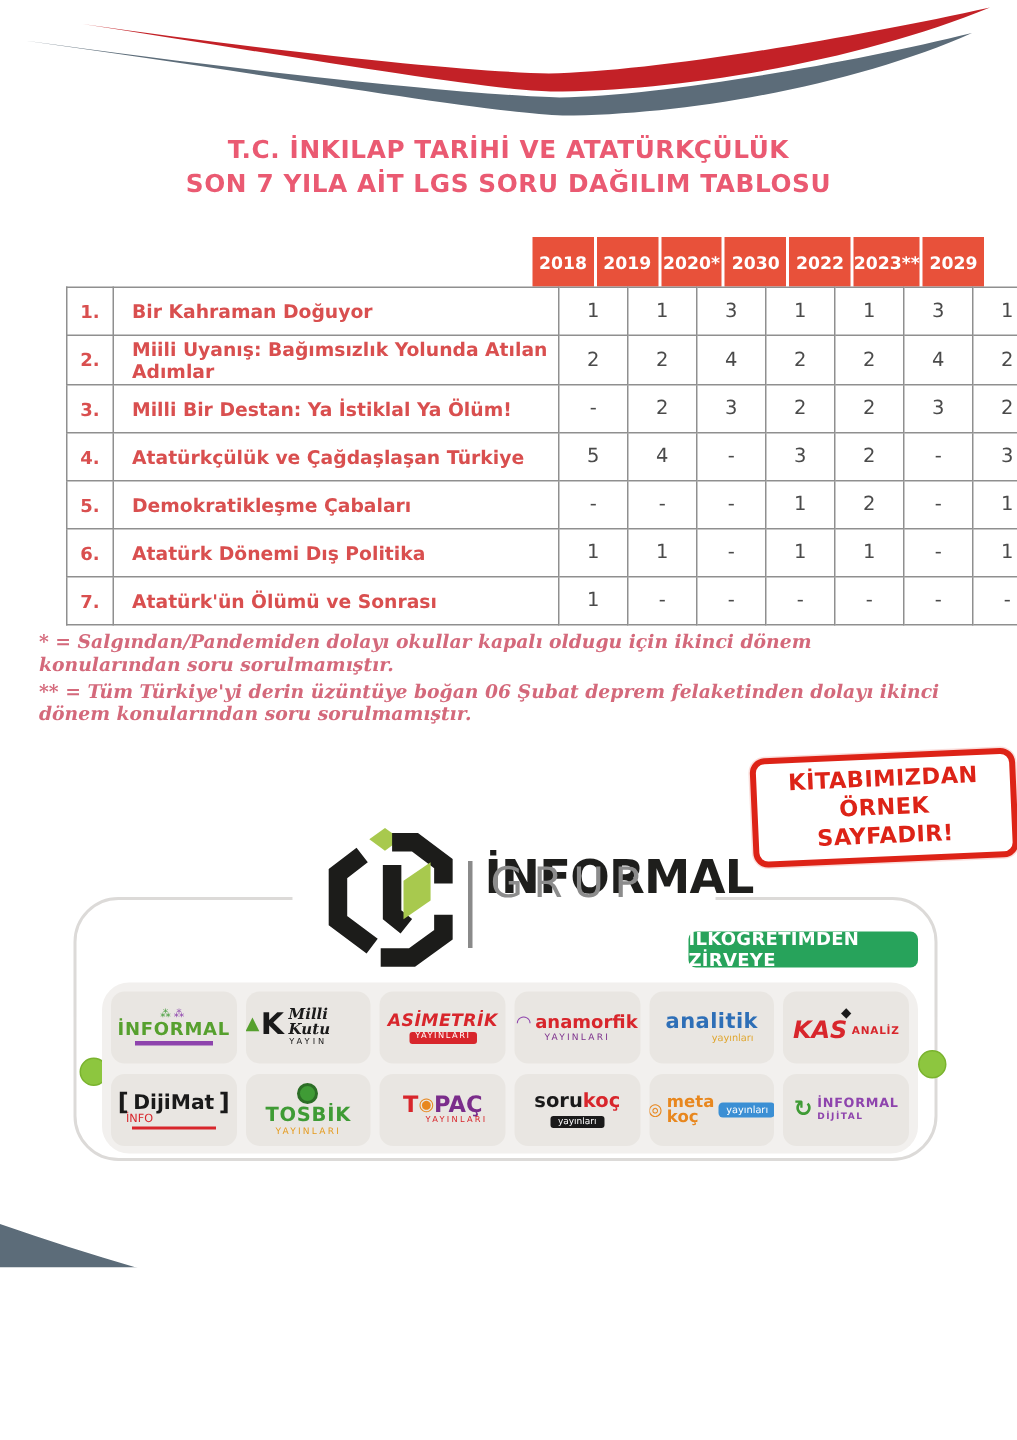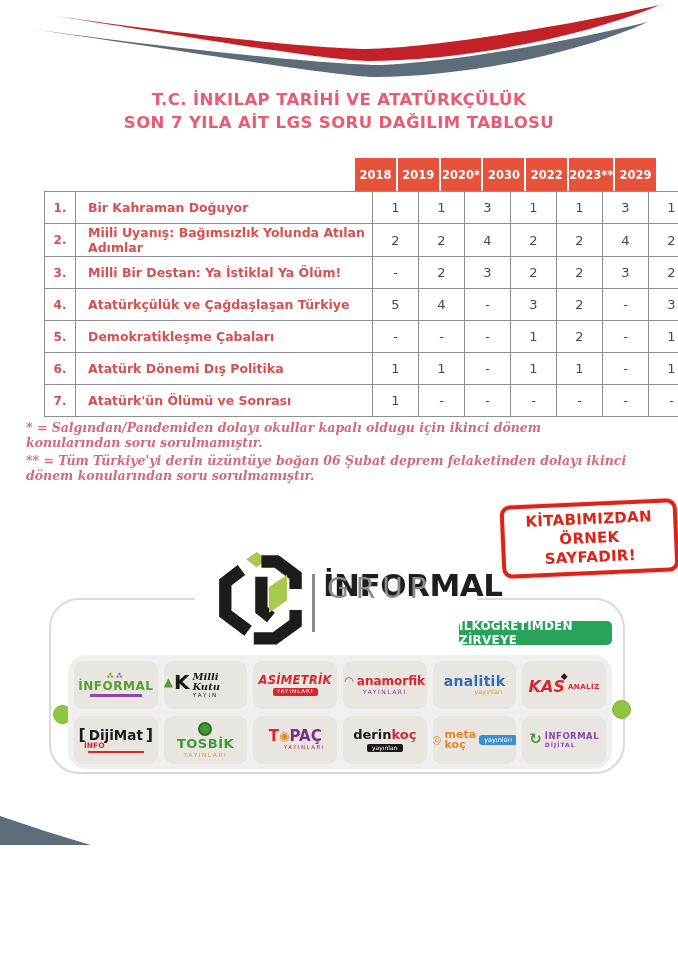--- a/index.html
+++ b/index.html
@@ -79,21 +79,21 @@
   .t-arc{color:#8e44ad;font-weight:900;font-size:12px;}
   .t-anam{color:#d8262c;font-weight:900;font-size:12px;}
   .t-anamsub{color:#7b2d8b;font-size:6px;letter-spacing:1.5px;margin-top:1px;}
   .t-anal{color:#2e6fb7;font-weight:900;font-size:14px;letter-spacing:.3px;}
   .t-analsub{color:#e0a62e;font-size:6.5px;margin-top:1px;align-self:flex-end;margin-right:14px;}
   .t-cap{color:#1a1a1a;font-size:9px;line-height:5px;}
   .t-kas{color:#d8262c;font-weight:900;font-size:16px;font-style:italic;}
   .t-kassub{color:#d8262c;font-size:7px;font-weight:700;letter-spacing:.5px;}
   .t-brk{font-size:16px;font-weight:900;color:#1a1a1a;}
   .t-diji{font-size:13.5px;font-weight:900;color:#1a1a1a;}
-  .t-info{color:#d8262c;font-weight:700;font-size:7.5px;margin-top:-2px;align-self:flex-start;margin-left:10px;}
+  .t-info{color:#d8262c;font-weight:400;font-size:7.5px;margin-top:-2px;align-self:flex-start;margin-left:10px;}
   .t-redline{width:56px;height:2px;background:#d8262c;margin-top:1px;}
   .t-tosbik{color:#3f9b35;font-weight:900;font-size:13px;letter-spacing:.5px;}
   .t-tossub{color:#e59a1c;font-size:6px;letter-spacing:1.5px;margin-top:1px;}
   .t-shell{width:10px;height:10px;border-radius:50%;background:#3f9b35;border:2px solid #2c6e26;margin-bottom:1px;}
   .t-topT{color:#d8262c;font-weight:900;font-size:15px;}
   .t-topO{color:#e8871e;font-size:12px;font-weight:900;}
   .t-topRest{color:#7b2d8b;font-weight:900;font-size:15px;}
   .t-topsub{color:#d8262c;font-size:5.5px;letter-spacing:1.5px;margin-top:1px;align-self:flex-end;margin-right:12px;}
   .t-infok-a{color:#1a1a1a;font-weight:900;font-size:13px;}
   .t-infok-b{color:#d8262c;font-weight:900;font-size:13px;}
@@ -298,21 +298,21 @@
     <div class="tile">
       <span class="t-row" style="gap:0;">
         <span class="t-topT">T</span>
         <span class="t-topO">◉</span>
         <span class="t-topRest">PAÇ</span>
       </span>
       <span class="t-topsub">YAYINLARI</span>
     </div>
     <div class="tile">
       <span class="t-row" style="gap:0;">
-        <span class="t-infok-a">derin</span>
+        <span class="t-infok-a">soru</span>
         <span class="t-infok-b">koç</span>
       </span>
       <span class="t-blacktag">yayınları</span>
     </div>
     <div class="tile">
       <span class="t-row">
         <span class="t-ring">◎</span>
         <span class="t-meta">
           <span>meta</span><br>
           <span>koç</span>

